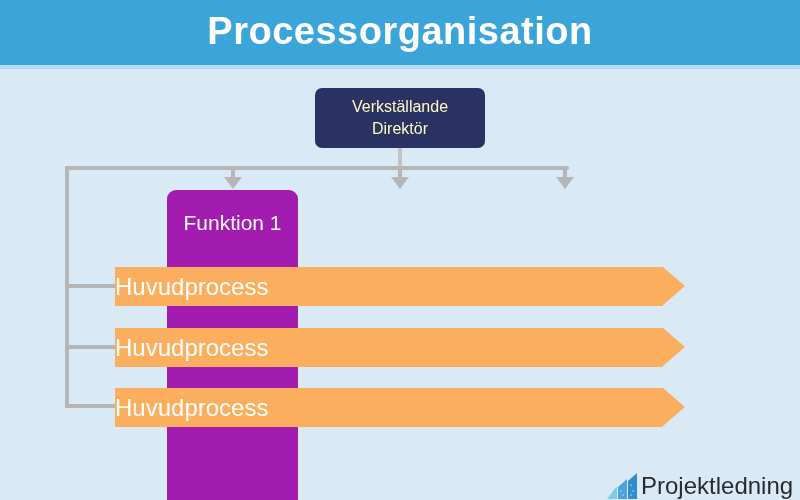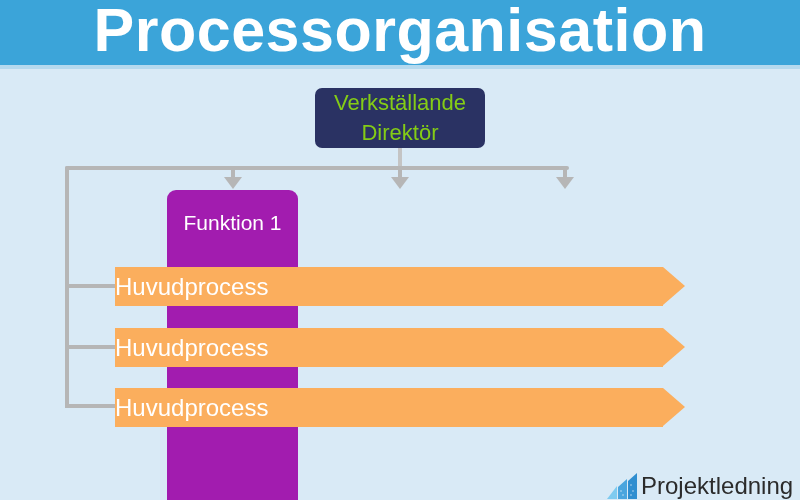--- a/index.html
+++ b/index.html
@@ -21,21 +21,21 @@
     width: 800px; height: 69px;
     background: #3ba4d9;
     border-bottom: 4px solid #b5d9ee;
     display: flex;
     align-items: center;
     justify-content: center;
     z-index: 6;
   }
   .header-title {
     color: #ffffff;
-    font-size: 61px;
+    font-size: 38px;
     font-weight: bold;
     letter-spacing: 0.5px;
     line-height: 1;
     padding-bottom: 4px;
   }
 
   
   .line {
     position: absolute;
     background: #b6b6b6;
@@ -66,22 +66,22 @@
   .vd-box {
     position: absolute;
     left: 315px; top: 88px;
     width: 170px; height: 60px;
     background: #2a3263;
     border-radius: 7px;
     display: flex;
     align-items: center;
     justify-content: center;
     text-align: center;
-    color: #84cc16;
-    font-size: 22px;
+    color: #fef9c3;
+    font-size: 16px;
     line-height: 1.35;
     z-index: 5;
     padding: 0 10px;
   }
 
   
   .func-box {
     position: absolute;
     top: 190px;
     width: 131px; height: 324px;

